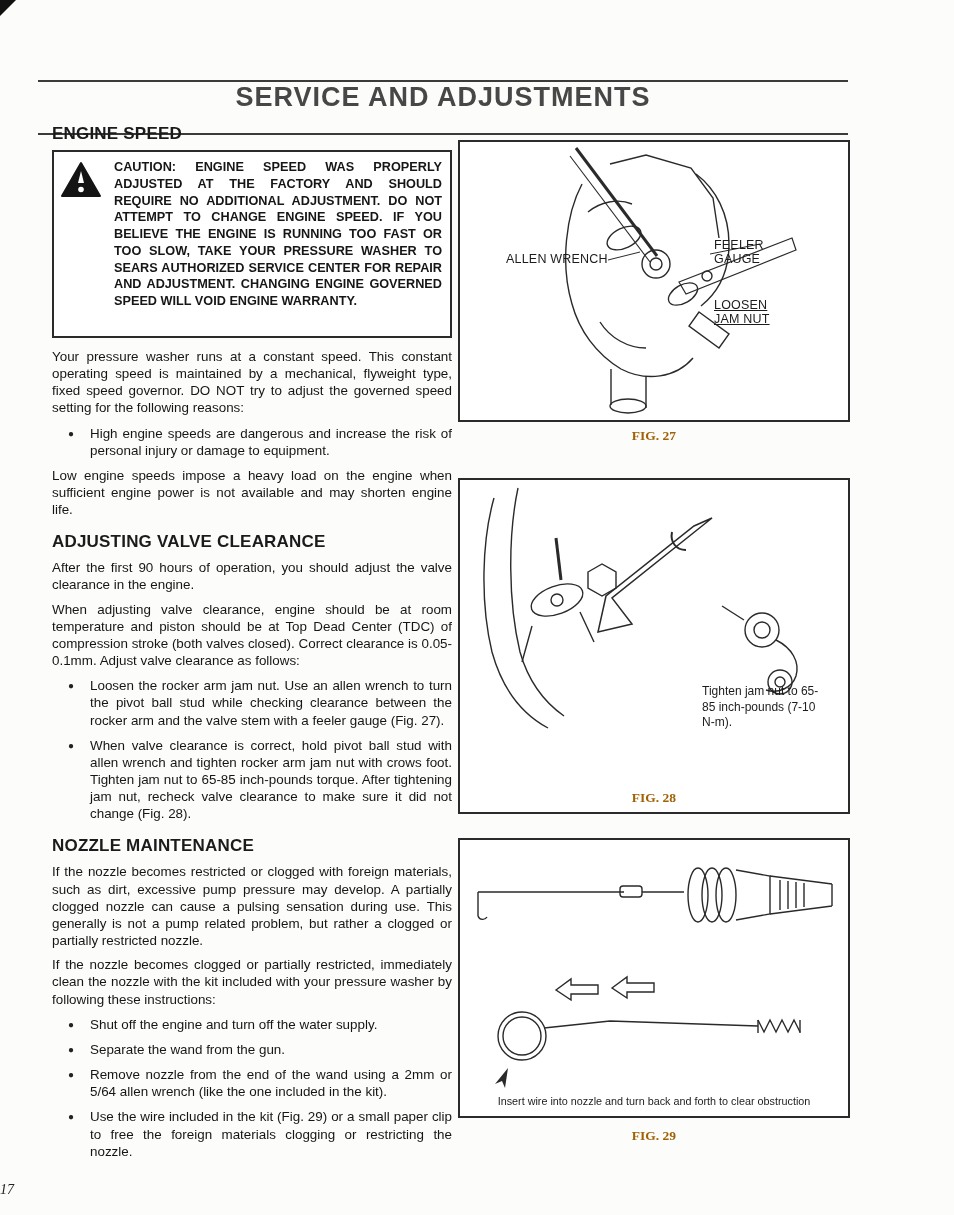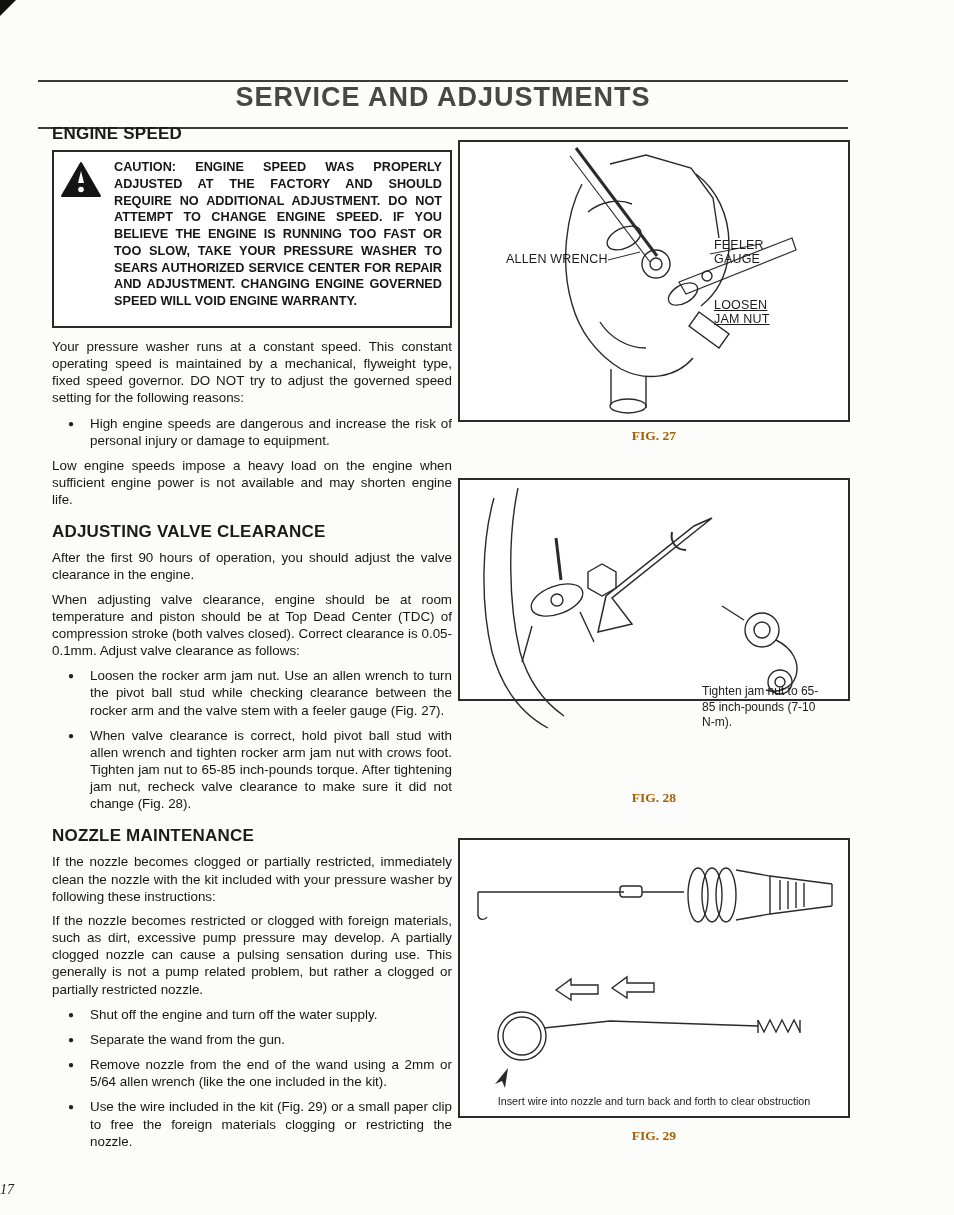--- a/index.html
+++ b/index.html
@@ -9,39 +9,39 @@
     font-family:"Liberation Sans", sans-serif;
   }
   .scan-corner{
     position:absolute; left:0; top:0; width:0; height:0;
     border-top:16px solid #111; border-right:16px solid transparent;
   }
   
   .title-block{
     position:absolute; left:38px; top:80px; width:810px;
     border-top:2px solid #3b3b3b; border-bottom:2px solid #3b3b3b;
-    text-align:center; padding:0 0 14px 0;
+    text-align:center; padding:0 0 20px 0;
   }
   .title-block h1{
     margin:0; font-size:27px; font-weight:bold; letter-spacing:1px;
     color:#474747;
   }
   
   .col-left{ position:absolute; left:52px; top:124px; width:400px; }
   .col-left h2{
     margin:14px 0 6px 0; font-size:17px; font-weight:bold; color:#1b1b1b;
     letter-spacing:.2px;
   }
   .col-left h2:first-child{ margin-top:0; }
   .body{
     margin:7px 0; font-size:13.4px; line-height:1.28; text-align:justify;
   }
   .caution-box{
     border:2px solid #2b2b2b; background:#fff; display:flex; gap:8px;
-    padding:7px 8px 16px 6px; margin:4px 0 10px 0;
+    padding:7px 8px 26px 6px; margin:4px 0 10px 0;
   }
   .caution-icon{ flex:0 0 46px; padding-top:2px; }
   .caution-text{
     margin:0; font-size:12.7px; font-weight:bold; line-height:1.32;
     text-align:justify;
   }
   .bullet{ display:flex; margin:8px 0; padding-left:16px; }
   .bm{ flex:0 0 22px; font-size:10px; line-height:17px; color:#222; }
   .b-text{ margin:0; flex:1; font-size:13.4px; line-height:1.28; text-align:justify; }
   
@@ -55,21 +55,21 @@
     letter-spacing:.2px;
   }
   .fig-note{ position:absolute; font-size:12px; line-height:1.3; color:#1c1c1c; }
   .fig-caption{
     position:absolute; left:458px; width:392px; text-align:center;
     font-family:"Liberation Serif", serif; font-weight:bold; font-size:13.5px;
     color:#a16207;
   }
   #fig27{ top:140px; height:282px; }
   #cap27{ top:428px; }
-  #fig28{ top:478px; height:223px; }
+  #fig28{ top:478px; height:336px; }
   #cap28{ top:790px; }
   #fig29{ top:838px; height:280px; }
   #cap29{ top:1128px; }
   .fig29-note{
     left:6px; right:6px; bottom:8px; text-align:center; font-size:10.8px;
   }
   
   .page-number{
     position:absolute; left:0; width:954px; top:1182px; text-align:left;
     font-family:"Liberation Serif", serif; font-style:italic; font-size:14px;
@@ -119,22 +119,22 @@
       <span class="bm">●</span>
       <p class="b-text">Loosen the rocker arm jam nut.  Use an allen wrench to turn the pivot ball stud while checking clearance between the rocker arm and the valve stem with a feeler gauge (Fig. 27).</p>
     </div>
     <div class="bullet">
       <span class="bm">●</span>
       <p class="b-text">When valve clearance is correct, hold pivot ball stud with allen wrench and tighten rocker arm jam nut with crows foot.  Tighten jam nut to 65-85 inch-pounds torque.  After tightening jam nut, recheck valve clearance to make sure it did not change (Fig. 28).</p>
     </div>
 
     <h2>NOZZLE MAINTENANCE</h2>
 
+    <p class="body">If the nozzle becomes restricted or clogged with foreign materials, such as dirt, excessive pump pressure may develop.  A partially clogged nozzle can cause a pulsing sensation during use.  This generally is not a pump related problem, but rather a clogged or partially restricted nozzle.</p>
     <p class="body">If the nozzle becomes clogged or partially restricted, immediately clean the nozzle with the kit included with your pressure washer by following these instructions:</p>
-    <p class="body">If the nozzle becomes restricted or clogged with foreign materials, such as dirt, excessive pump pressure may develop.  A partially clogged nozzle can cause a pulsing sensation during use.  This generally is not a pump related problem, but rather a clogged or partially restricted nozzle.</p>
 
     <div class="bullet">
       <span class="bm">●</span>
       <p class="b-text">Shut off the engine and turn off the water supply.</p>
     </div>
     <div class="bullet">
       <span class="bm">●</span>
       <p class="b-text">Separate the wand from the gun.</p>
     </div>
     <div class="bullet">

